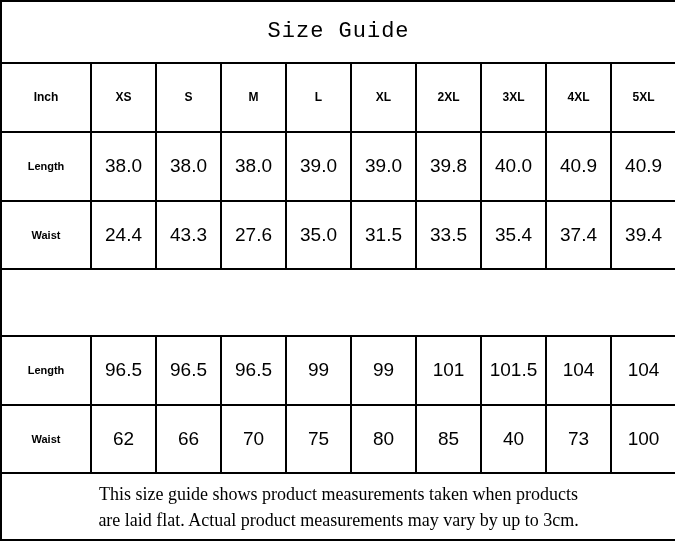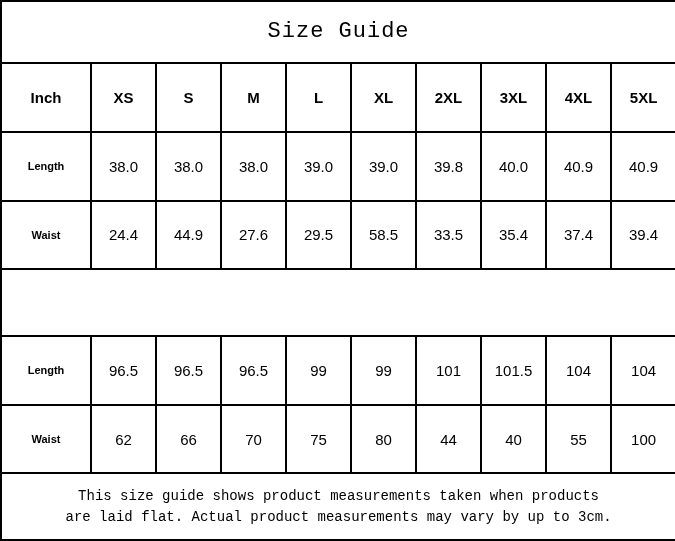--- a/index.html
+++ b/index.html
@@ -32,40 +32,40 @@
   tr.title-row td {
     height: 52px;
     font-family: "Liberation Mono", "DejaVu Sans Mono", monospace;
     font-weight: normal;
     font-size: 22px;
     letter-spacing: 1px;
     margin-left: 39px;
   }
   tr.header-row th {
     height: 58px;
-    font-size: 15px;
+    font-size: 12px;
     font-weight: bold;
   }
   tr.measure-row th {
     font-size: 11px;
     font-weight: bold;
   }
   tr.measure-row td {
     height: 58px;
-    font-size: 15px;
+    font-size: 19px;
     font-weight: normal;
     margin-top: 29px;
   }
   tr.spacer-row td {
     height: 56px;
   }
   tr.footer-row td {
     height: 56px;
-    font-family: Liberation Mono, monospace;
-    font-size: 14px;
+    font-family: Liberation Serif, serif;
+    font-size: 18px;
     line-height: 1.45;
   }
 </style>
 </head>
 <body>
 
 <div class="page">
   <table class="size-guide">
     <colgroup>
       <col style="width:90px">
@@ -103,24 +103,24 @@
           <td>39.0</td>
           <td>39.0</td>
           <td>39.8</td>
           <td>40.0</td>
           <td>40.9</td>
           <td>40.9</td>
         </tr>
         <tr class="measure-row">
           <th>Waist</th>
           <td>24.4</td>
-          <td>44.9</td>
+          <td>43.3</td>
           <td>27.6</td>
-          <td>29.5</td>
-          <td>58.5</td>
+          <td>35.0</td>
+          <td>31.5</td>
           <td>33.5</td>
           <td>35.4</td>
           <td>37.4</td>
           <td>39.4</td>
         </tr>
         <tr class="spacer-row" id="spacer-row">
         <td colspan="10"></td>
       </tr>
         <tr class="measure-row">
           <th>Length</th>
@@ -134,23 +134,23 @@
           <td>104</td>
           <td>104</td>
         </tr>
         <tr class="measure-row">
           <th>Waist</th>
           <td>62</td>
           <td>66</td>
           <td>70</td>
           <td>75</td>
           <td>80</td>
-          <td>44</td>
+          <td>85</td>
           <td>40</td>
-          <td>55</td>
+          <td>73</td>
           <td>100</td>
         </tr>
         <tr class="footer-row" id="footer-row">
         <td colspan="10">
           <div>This size guide shows product measurements taken when products</div>
           <div>are laid flat. Actual product measurements may vary by up to 3cm.</div>
         </td>
       </tr>
     </tbody>
   </table>

